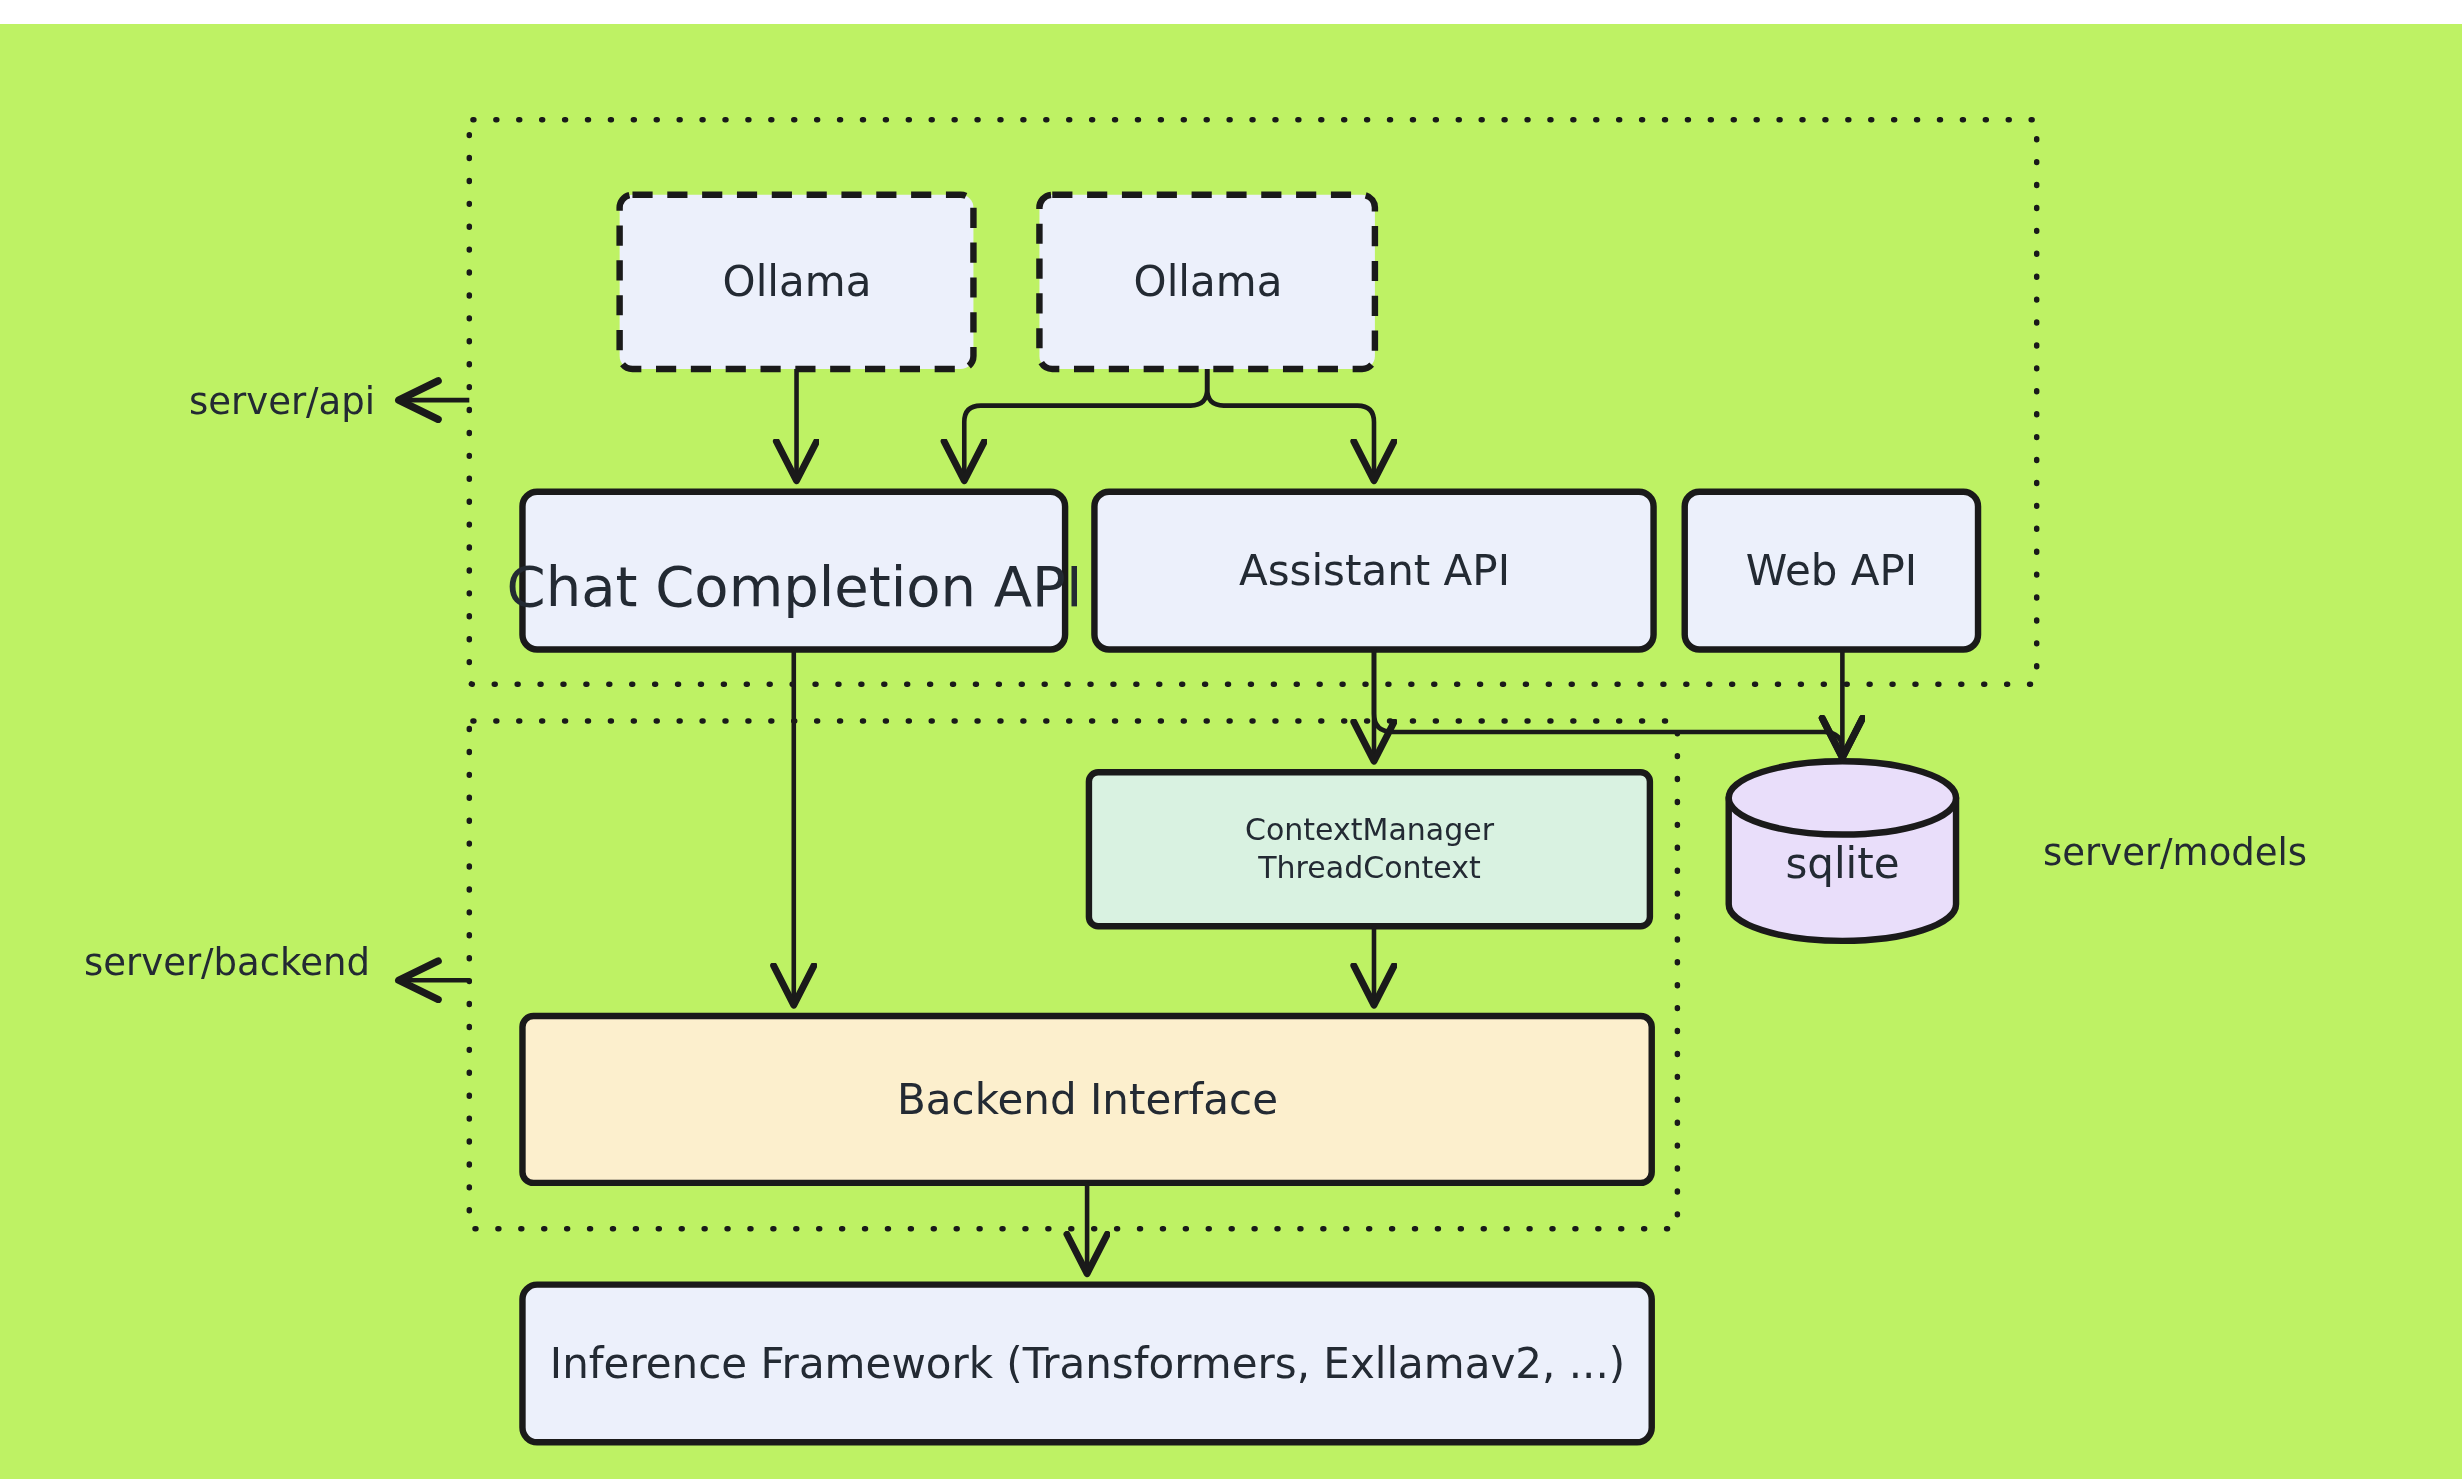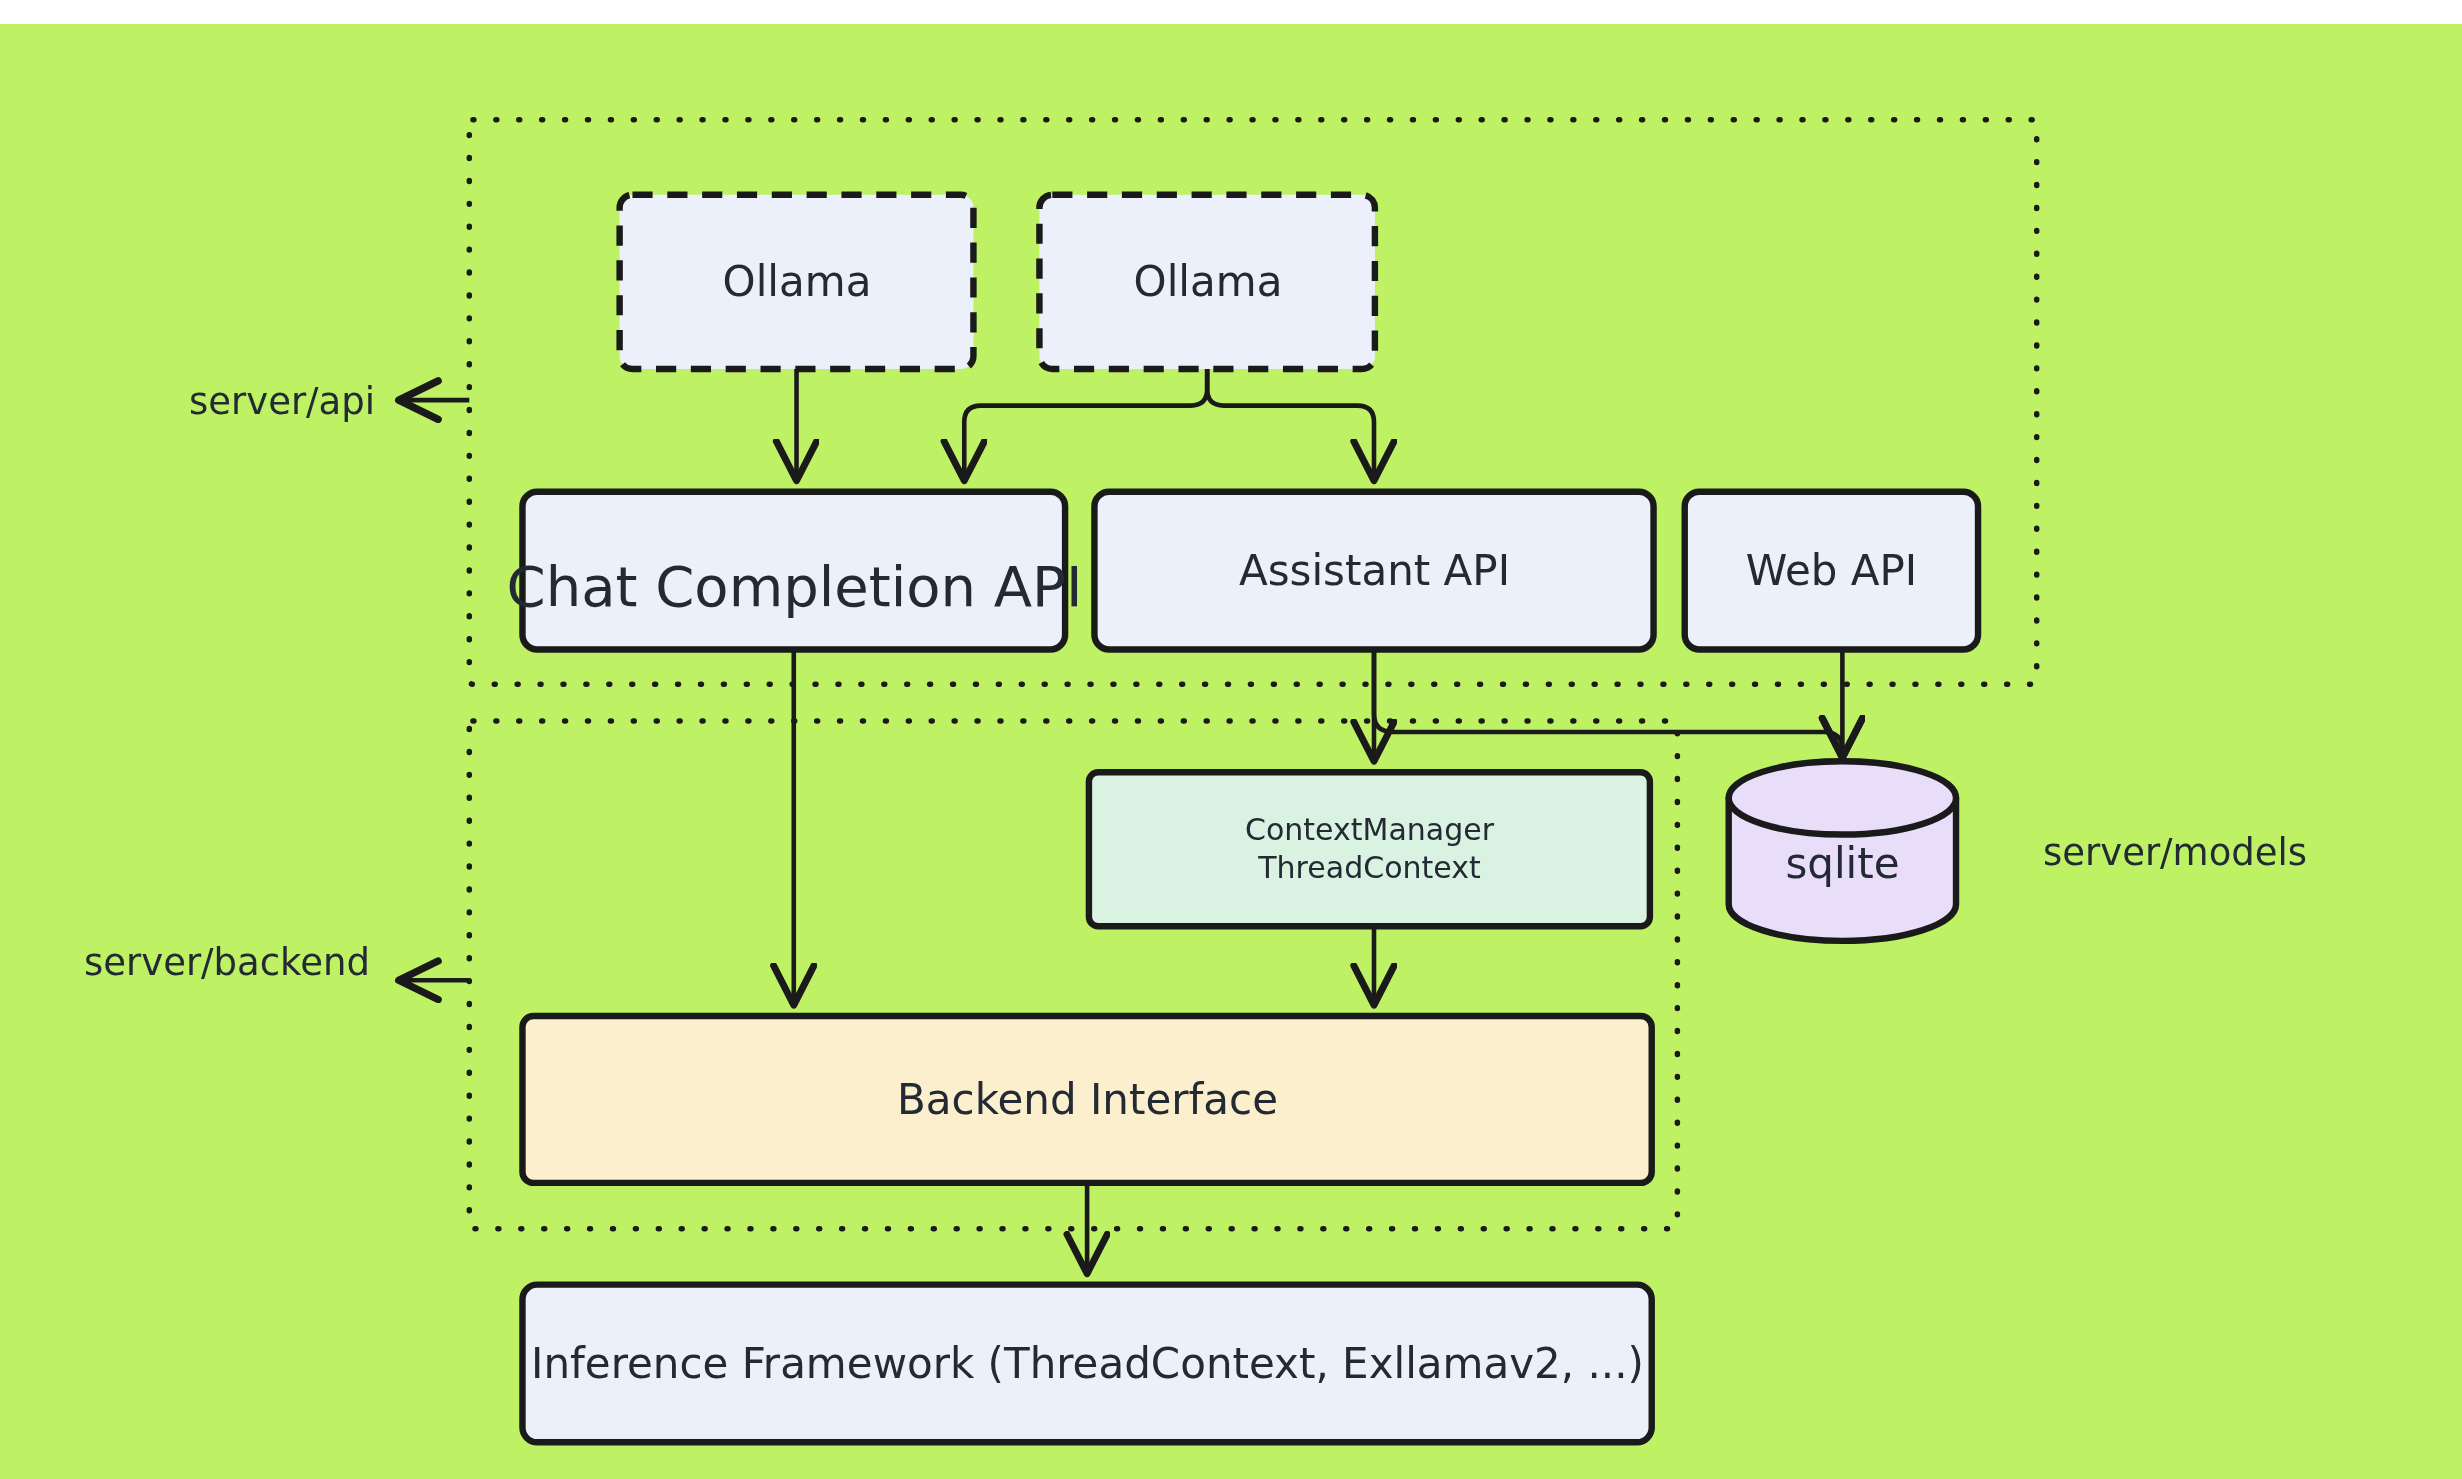--- a/index.html
+++ b/index.html
@@ -118,21 +118,21 @@
 
   <div class="node-label" style="left:1089px; top:748px; width:561px; height:154px; font-size:30px; flex-direction:column;">
     <span>ContextManager</span>
     <span>ThreadContext</span>
   </div>
 
   <div class="node-label" style="left:1729px; top:798px; width:227px; height:83px; font-size:42px;">sqlite</div>
 
   <div class="node-label" style="left:523px; top:992px; width:1129px; height:167px; font-size:42px;">Backend Interface</div>
 
-  <div class="node-label" style="left:523px; top:1261px; width:1129px; height:158px; font-size:42px;">Inference Framework (ThreadContext, Exllamav2, ...)</div>
+  <div class="node-label" style="left:523px; top:1261px; width:1129px; height:158px; font-size:42px;">Inference Framework (Transformers, Exllamav2, ...)</div>
 
   <div class="side-label" style="left:189px; top:356px;text-align:center;">server/api</div>
 
   <div class="side-label" style="left:84px; top:917px;">server/backend</div>
 
   <div class="side-label" style="left:2043px; top:807px;">server/models</div>
 
 </div>
 
 

